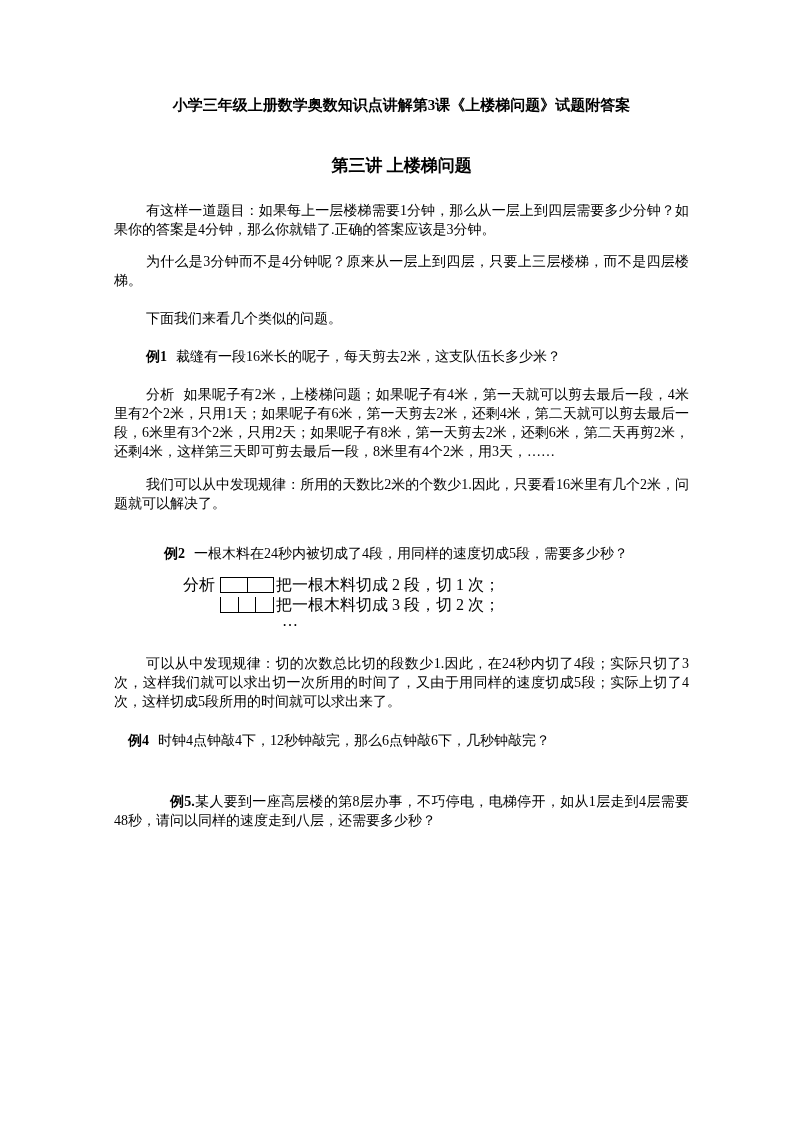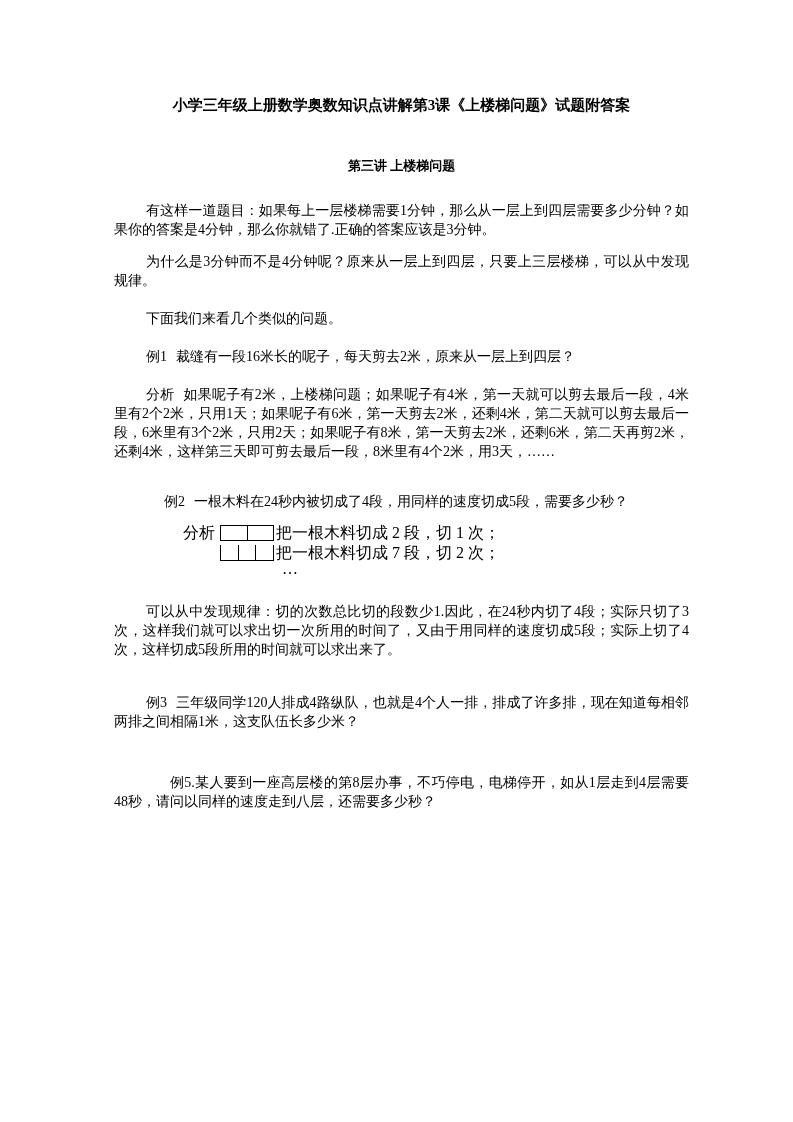--- a/index.html
+++ b/index.html
@@ -22,21 +22,21 @@
   }
   .doc-title {
     font-size: 15px;
     line-height: 16px;
     font-weight: bold;
     text-align: center;
     white-space: nowrap;
   }
   .lesson-heading {
     margin: 43px 0 0 0;
-    font-size: 13px;
+    font-size: 17px;
     line-height: 20px;
     font-weight: bold;
     text-align: center;
   }
   .para {
     margin: 0;
     font-size: 14px;
     line-height: 19px;
     text-align: justify;
   }
@@ -45,21 +45,21 @@
   .p2  { margin-top: 13px; }
   .p3  { margin-top: 19px; }
   .p4  { margin-top: 19px; }
   .p5  { margin-top: 19px; }
   .p6  { margin-top: 14px; }
   .p7  { margin-top: 31px; text-indent: 50px; }
   .p8  { margin-top: 23px; }
   .p9  { margin-top: 34px; }
   .p10 { margin-top: 20px; text-indent: 14px; }
   .p11 { margin-top: 42px; text-indent: 56px; }
-  .ex-label { font-weight: normal; }
+  .ex-label { font-weight: bold; }
   .gap-after { margin-right: 9px; }
   
   .cut-diagram {
     margin-top: 12px;
     font-size: 16px;
   }
   .cut-row {
     display: flex;
     align-items: center;
     height: 20px;
@@ -94,52 +94,53 @@
 <body>
 
 <div class="page">
 
   <div class="doc-title">小学三年级上册数学奥数知识点讲解第3课《上楼梯问题》试题附答案</div>
 
   <div class="lesson-heading">第三讲 上楼梯问题</div>
 
   <p class="para indent-2 p1">有这样一道题目：如果每上一层楼梯需要1分钟，那么从一层上到四层需要多少分钟？如果你的答案是4分钟，那么你就错了.正确的答案应该是3分钟。</p>
 
-  <p class="para indent-2 p2">为什么是3分钟而不是4分钟呢？原来从一层上到四层，只要上三层楼梯，可以从中发现规律。</p>
+  <p class="para indent-2 p2">为什么是3分钟而不是4分钟呢？原来从一层上到四层，只要上三层楼梯，而不是四层楼梯。</p>
 
   <p class="para indent-2 p3">下面我们来看几个类似的问题。</p>
 
-  <p class="para indent-2 p4"><b class="ex-label gap-after">例1</b><span>裁缝有一段16米长的呢子，每天剪去2米，原来从一层上到四层？</span></p>
+  <p class="para indent-2 p4"><b class="ex-label gap-after">例1</b><span>裁缝有一段16米长的呢子，每天剪去2米，这支队伍长多少米？</span></p>
 
   <p class="para indent-2 p5"><span class="gap-after">分析</span><span>如果呢子有2米，上楼梯问题；如果呢子有4米，第一天就可以剪去最后一段，4米里有2个2米，只用1天；如果呢子有6米，第一天剪去2米，还剩4米，第二天就可以剪去最后一段，6米里有3个2米，只用2天；如果呢子有8米，第一天剪去2米，还剩6米，第二天再剪2米，还剩4米，这样第三天即可剪去最后一段，8米里有4个2米，用3天，……</span></p>
 
+  <p class="para indent-2 p6">我们可以从中发现规律：所用的天数比2米的个数少1.因此，只要看16米里有几个2米，问题就可以解决了。</p>
 
   <p class="para p7"><b class="ex-label gap-after">例2</b><span>一根木料在24秒内被切成了4段，用同样的速度切成5段，需要多少秒？</span></p>
 
   <div class="cut-diagram">
     <div class="cut-row">
       <span class="row-slot">分析</span>
       <span class="cut-box">
           <span class="cell"></span>
           <span class="cell"></span>
         </span>
       <span class="row-text">把一根木料切成 2 段，切 1 次；</span>
     </div>
     <div class="cut-row">
       <span class="row-slot"></span>
       <span class="cut-box open-top">
           <span class="cell"></span>
           <span class="cell"></span>
           <span class="cell"></span>
         </span>
-      <span class="row-text">把一根木料切成 7 段，切 2 次；</span>
+      <span class="row-text">把一根木料切成 3 段，切 2 次；</span>
     </div>
     <div class="diagram-ellipsis">…</div>
   </div>
 
   <p class="para indent-2 p8">可以从中发现规律：切的次数总比切的段数少1.因此，在24秒内切了4段；实际只切了3次，这样我们就可以求出切一次所用的时间了，又由于用同样的速度切成5段；实际上切了4次，这样切成5段所用的时间就可以求出来了。</p>
 
-  <p class="para indent-2 p9"><b class="ex-label gap-after">例3</b><span>三年级同学120人排成4路纵队，也就是4个人一排，排成了许多排，现在知道每相邻两排之间相隔1米，这支队伍长多少米？</span></p>
 
+  <p class="para p10"><b class="ex-label gap-after">例4</b><span>时钟4点钟敲4下，12秒钟敲完，那么6点钟敲6下，几秒钟敲完？</span></p>
 
   <p class="para p11"><b class="ex-label">例5.</b><span>某人要到一座高层楼的第8层办事，不巧停电，电梯停开，如从1层走到4层需要48秒，请问以同样的速度走到八层，还需要多少秒？</span></p>
 
 </div>
 
 </body></html>

